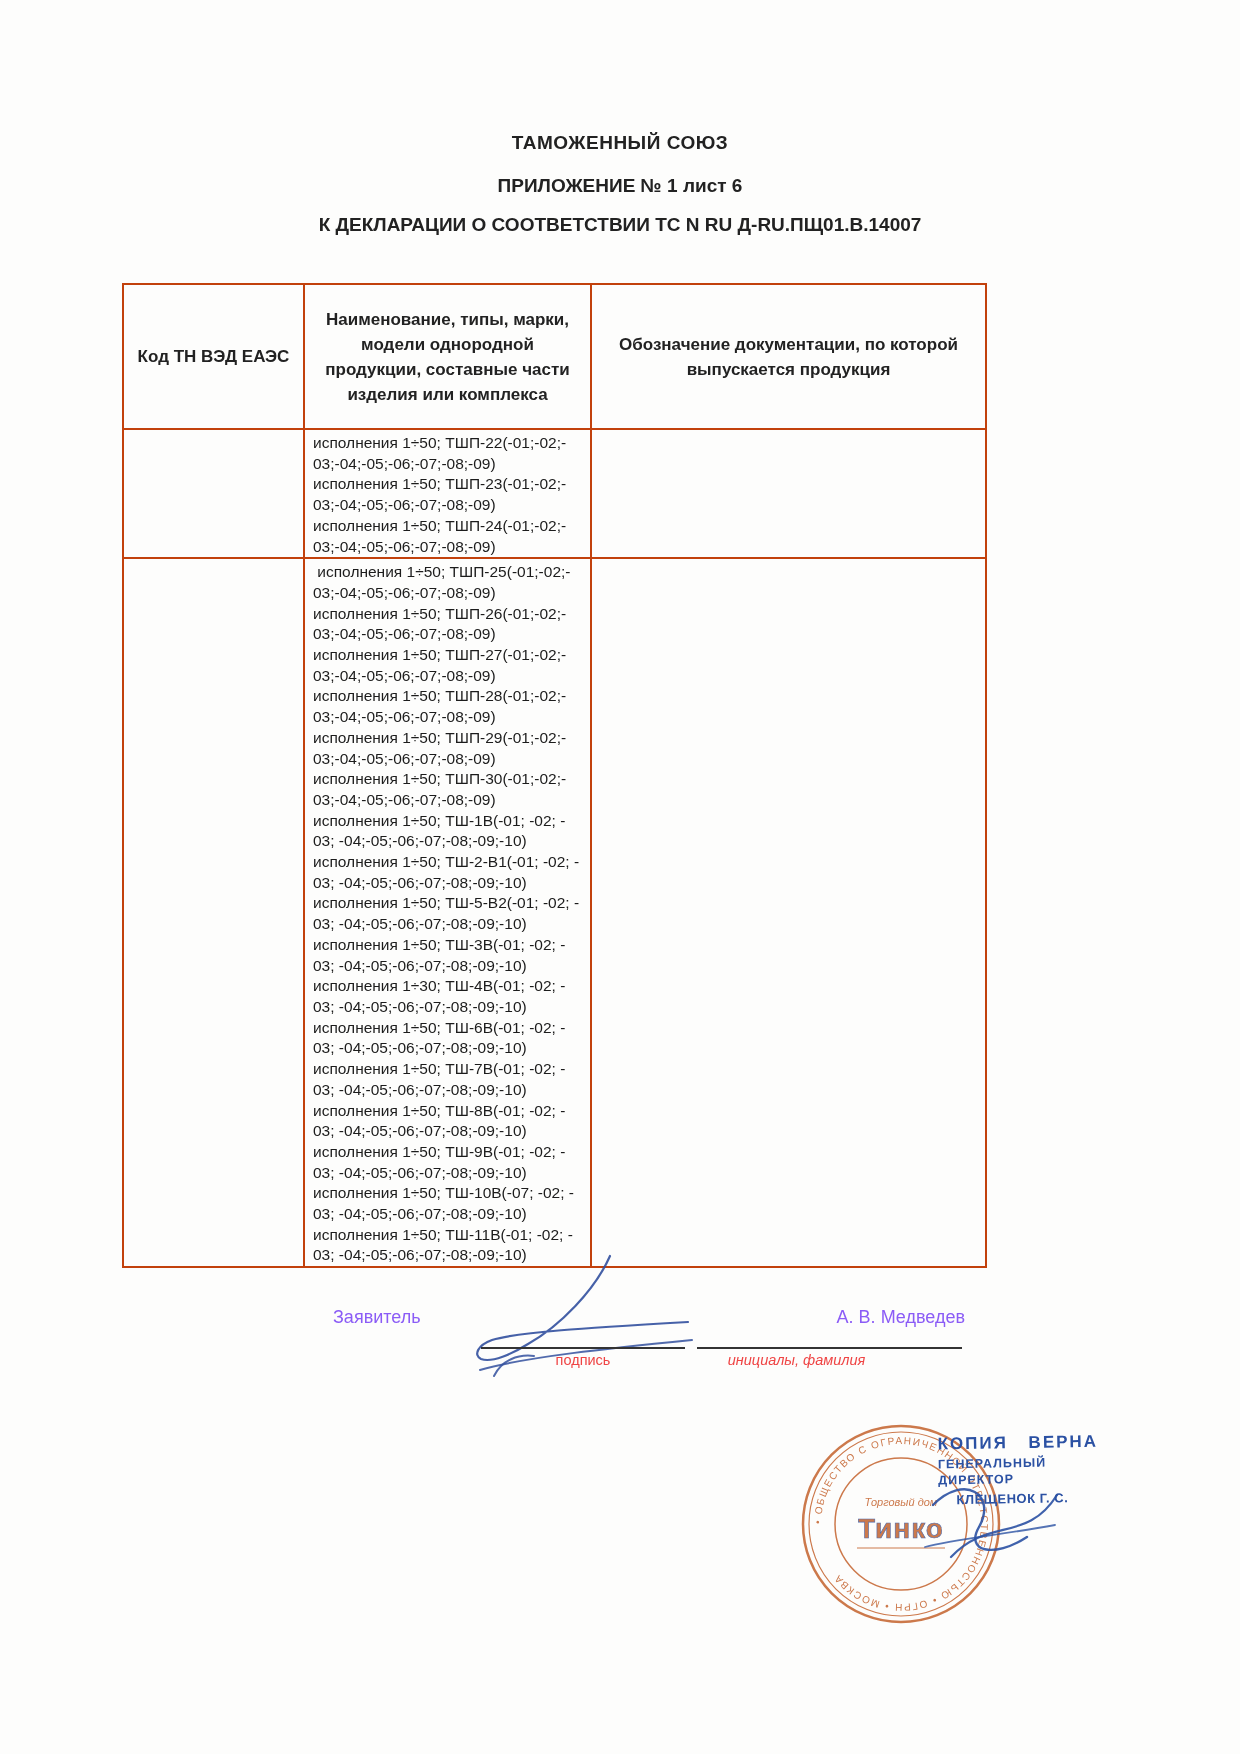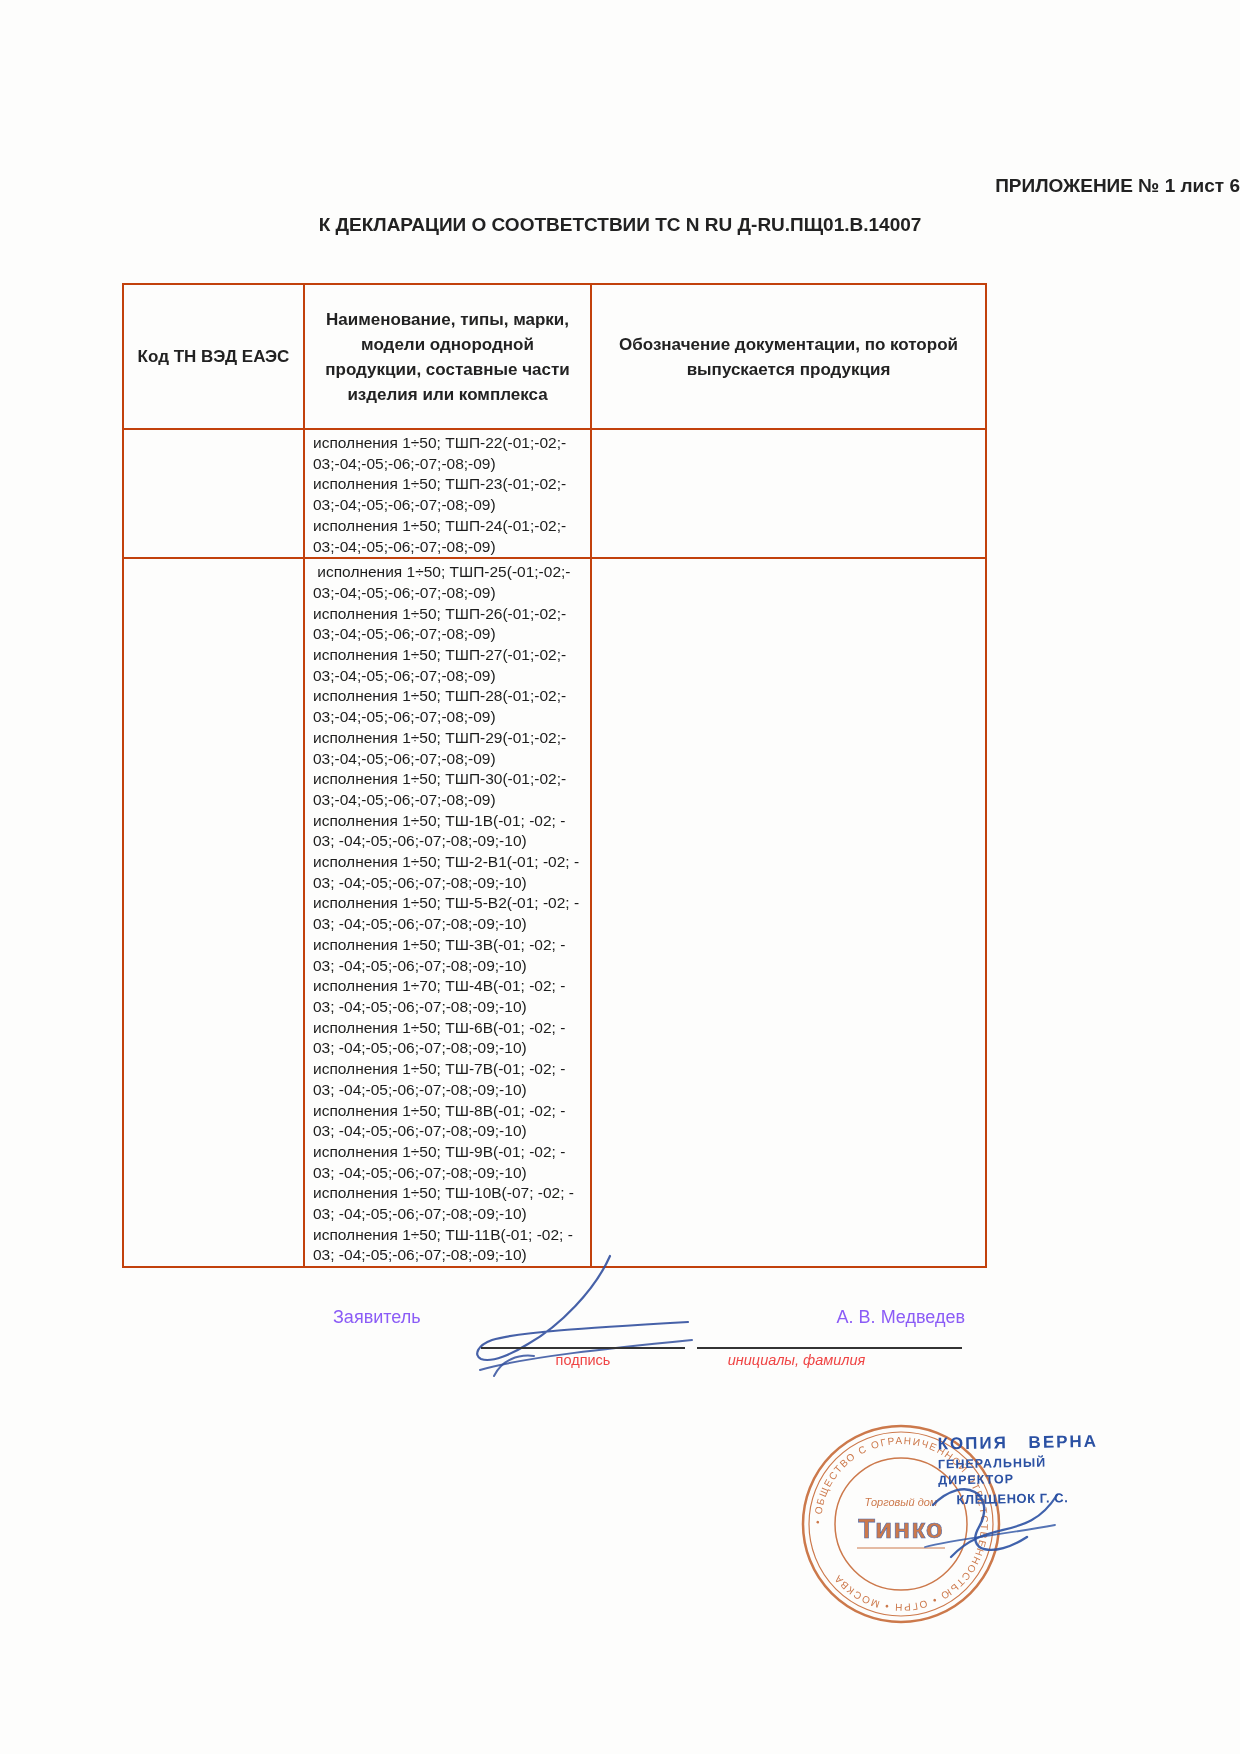--- a/index.html
+++ b/index.html
@@ -4,21 +4,21 @@
 <style>
   * { margin:0; padding:0; box-sizing:border-box; }
   html,body { background:#ffffff; }
   .page {
     position:relative; width:1240px; height:1754px; margin:0 auto;
     background:#fdfdfc; overflow:hidden;
     font-family:"Liberation Sans", sans-serif; color:#1d1d1d;
   }
   .title { position:absolute; left:0; width:100%; text-align:center; font-weight:bold; color:#222; }
   .title-1 { top:132px; font-size:19px; letter-spacing:.5px; }
-  .title-2 { top:175px; font-size:19px;text-align:right; }
+  .title-2 { top:175px; font-size:19px; }
   .title-3 { top:214px; font-size:19px; }
 
   table.doc-table {
     position:absolute; left:122px; top:283px; width:863px;
     border-collapse:collapse; table-layout:fixed;
   }
   .doc-table th, .doc-table td { border:2px solid #c2410c; }
   .doc-table th {
     height:145px; vertical-align:middle; text-align:center;
     font-size:17px; font-weight:bold; line-height:25px; padding:0 10px; color:#222;
@@ -50,20 +50,21 @@
   }
   .copy-line1 { font-size:17px; font-weight:bold; letter-spacing:2px; word-spacing:14px; }
   .copy-line2 { font-size:12.5px; font-weight:bold; letter-spacing:1px; margin-top:3px; }
   .copy-line3 { font-size:13px; font-weight:bold; letter-spacing:.5px; margin-top:3px; margin-left:18px; }
 </style>
 </head>
 <body>
 
 <div class="page">
 
+  <div class="title title-1">ТАМОЖЕННЫЙ СОЮЗ</div>
   <div class="title title-2">ПРИЛОЖЕНИЕ № 1 лист 6</div>
   <div class="title title-3">К ДЕКЛАРАЦИИ О СООТВЕТСТВИИ ТС N RU Д-RU.ПЩ01.В.14007</div>
 
   <table class="doc-table">
     <colgroup>
       <col style="width:181px">
       <col style="width:287px">
       <col style="width:395px">
     </colgroup>
     <thead>
@@ -105,21 +106,21 @@
               <div class="pline">исполнения 1÷50; ТШП-30(-01;-02;-</div>
               <div class="pline">03;-04;-05;-06;-07;-08;-09)</div>
               <div class="pline">исполнения 1÷50; ТШ-1В(-01; -02; -</div>
               <div class="pline">03; -04;-05;-06;-07;-08;-09;-10)</div>
               <div class="pline">исполнения 1÷50; ТШ-2-В1(-01; -02; -</div>
               <div class="pline">03; -04;-05;-06;-07;-08;-09;-10)</div>
               <div class="pline">исполнения 1÷50; ТШ-5-В2(-01; -02; -</div>
               <div class="pline">03; -04;-05;-06;-07;-08;-09;-10)</div>
               <div class="pline">исполнения 1÷50; ТШ-3В(-01; -02; -</div>
               <div class="pline">03; -04;-05;-06;-07;-08;-09;-10)</div>
-              <div class="pline">исполнения 1÷70; ТШ-4В(-01; -02; -</div>
+              <div class="pline">исполнения 1÷30; ТШ-4В(-01; -02; -</div>
               <div class="pline">03; -04;-05;-06;-07;-08;-09;-10)</div>
               <div class="pline">исполнения 1÷50; ТШ-6В(-01; -02; -</div>
               <div class="pline">03; -04;-05;-06;-07;-08;-09;-10)</div>
               <div class="pline">исполнения 1÷50; ТШ-7В(-01; -02; -</div>
               <div class="pline">03; -04;-05;-06;-07;-08;-09;-10)</div>
               <div class="pline">исполнения 1÷50; ТШ-8В(-01; -02; -</div>
               <div class="pline">03; -04;-05;-06;-07;-08;-09;-10)</div>
               <div class="pline">исполнения 1÷50; ТШ-9В(-01; -02; -</div>
               <div class="pline">03; -04;-05;-06;-07;-08;-09;-10)</div>
               <div class="pline">исполнения 1÷50; ТШ-10В(-07; -02; -</div>

